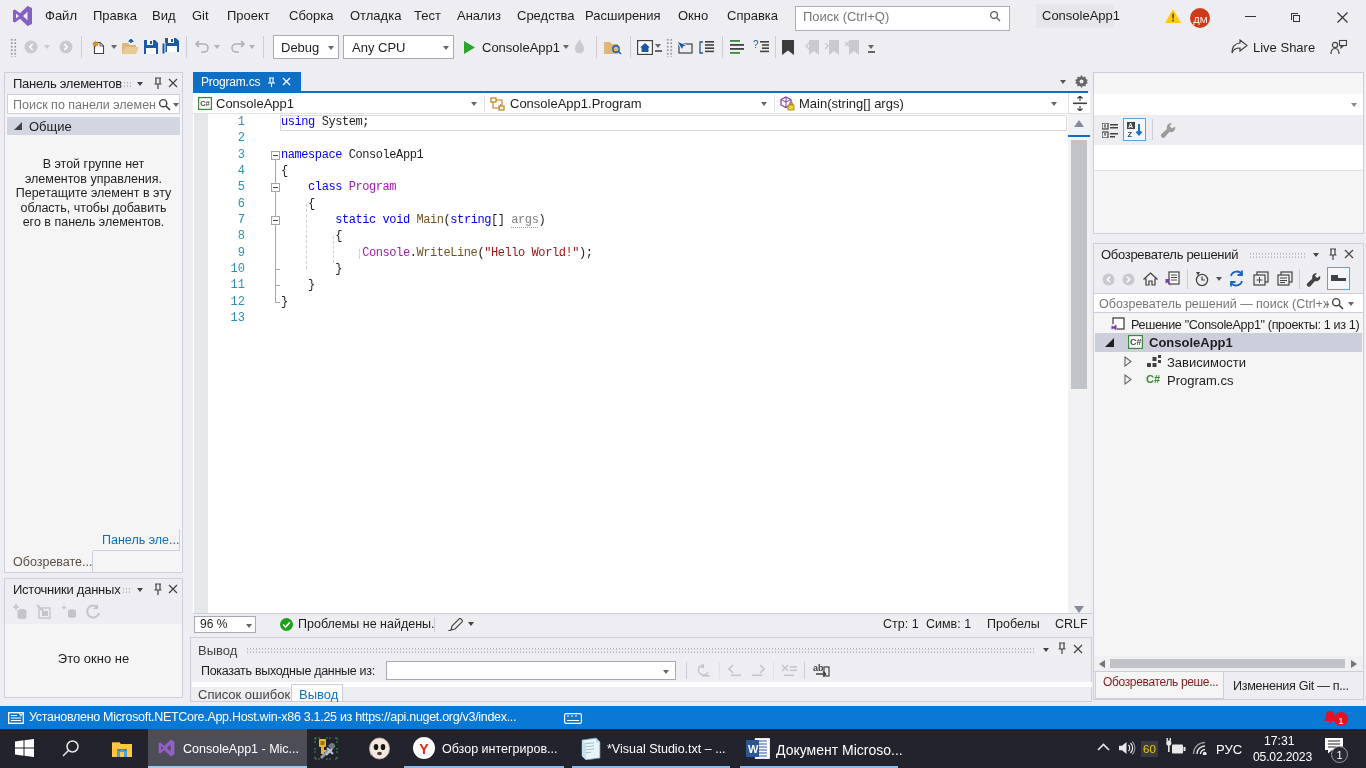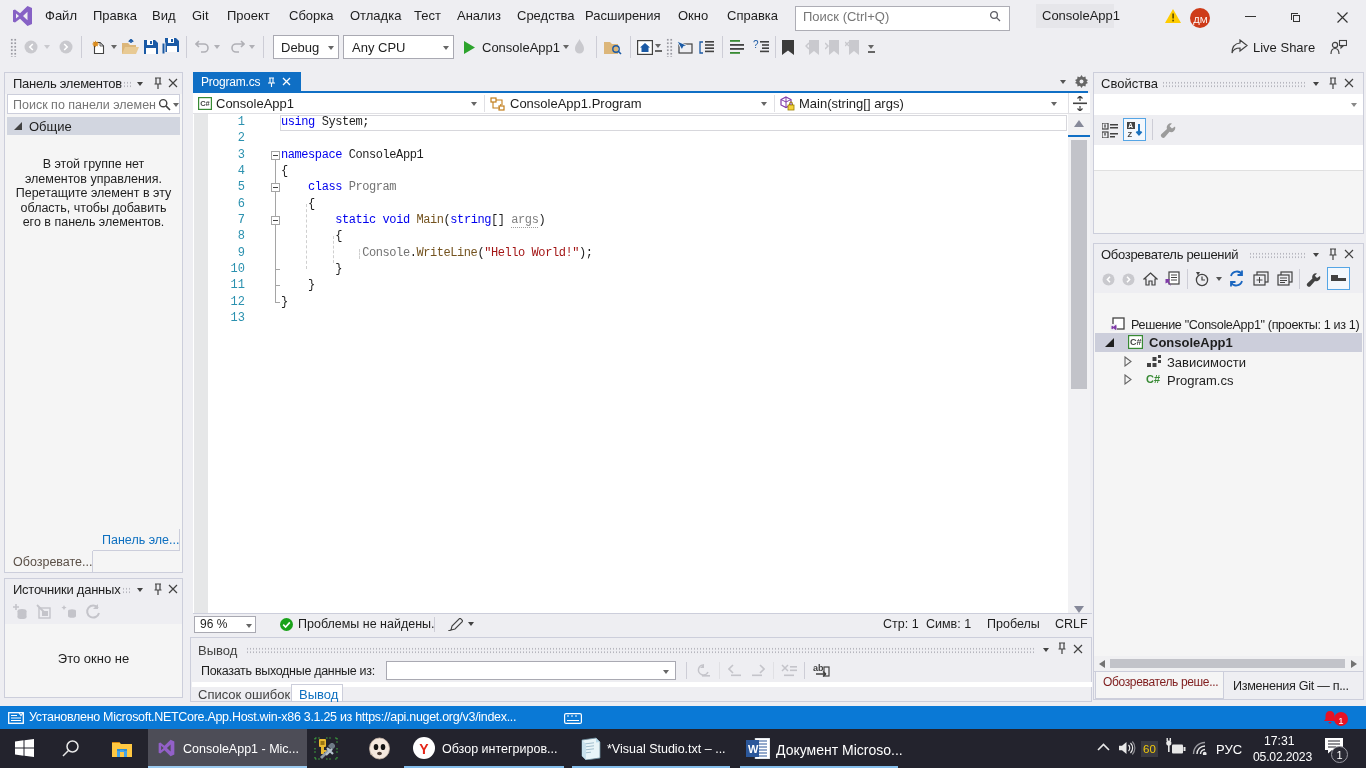--- a/index.html
+++ b/index.html
@@ -10,21 +10,21 @@
 .gray{color:#767676}
 .sep{width:1px;background:#CDCDD6}
 .vgrip{width:7px;background-image:radial-gradient(circle,#9A9AA2 .75px,transparent .95px);background-size:3.5px 3.5px}
 .hgrip{background-image:radial-gradient(circle,#B6B6BE .75px,transparent .95px);background-size:3px 3.5px;height:7px}
 .combo{background:#fff;border:1px solid #A9A9B2}
 .carr{width:0;height:0;border-left:3.5px solid transparent;border-right:3.5px solid transparent;border-top:4px solid #666}
 svg{display:block}
 .mono{font-family:"Liberation Mono",monospace;font-size:12px;letter-spacing:-0.43px;white-space:pre}
 
 .k{font-style:normal;color:#0000EE}
-.t{font-style:normal;color:#737373}
+.t{font-style:normal;color:#a21caf}
 .m{font-style:normal;color:#74531F}
 .s{font-style:normal;color:#A31515}
 .p{font-style:normal;color:#808080;border-bottom:1.5px dotted #9e9e9e}
 </style>
 </head>
 <body>
 
 <div class="ab" style="left:0;top:0;width:1366px;height:32px;background:#EEEEF2">
  <svg class="ab" style="left:11px;top:6px" width="23" height="20" viewBox="0 0 23 20">
       <path fill="#8661C5" d="M16.5 0 L9 7.2 L4 3.4 L2 4.2 L2 15.8 L4 16.6 L9 12.8 L16.5 20 L21 18 L21 2 Z M5 12.6 L5 7.4 L8 10 Z M12 10 L16.5 5.8 L16.5 14.2 Z"></path>
@@ -432,31 +432,20 @@
       <path d="M3 11 H13 M13 11 L10 8.5 M13 11 L10 13.5" stroke="#424242" stroke-width="1.3" fill="none"></path>
       <rect x="11" y="4" width="5" height="9" fill="none" stroke="#424242" stroke-width="1.2"></rect>
     </svg>
  <div class="ab" style="left:1px;top:44px;width:900px;height:5px;background:#fff"></div>
 </div>
 <span class="ab f13" style="left:198px;top:687px;color:#424242">Список ошибок</span>
 <div class="ab" style="left:291px;top:684px;width:52px;height:18px;background:#fff;border:1px solid #CCCEDB"></div>
 <span class="ab f13" style="left:299px;top:687px;color:#0E70C0">Вывод</span>
 
 <div class="ab" style="left:1093px;top:72px;width:271px;height:162px;border:1px solid #CCCEDB;background:#F5F5F5">
- <div class="ab" style="left:0;top:0;width:269px;height:21px;background:#EEEEF2">
-  <span class="ab f13" style="left:7px;top:3px">Свойства</span>
-  <div class="ab hgrip" style="left:68px;top:8px;width:145px"></div>
-  <div class="ab carr" style="left:219px;top:9px;border-top-color:#424242"></div>
-  <svg class="ab" style="left:234px;top:4px" width="10" height="13" viewBox="0 0 10 13">
-        <path d="M2 1 H8 M3 1 V7 M7 1 V7 M1.5 7 H8.5 M5 7 V12" stroke="#424242" stroke-width="1.2" fill="none"></path>
-      </svg>
-  <svg class="ab" style="left:250px;top:5px" width="10" height="10" viewBox="0 0 10 10">
-        <path d="M1 1 L9 9 M9 1 L1 9" stroke="#424242" stroke-width="1.2"></path>
-      </svg>
- </div>
  <div class="ab" style="left:0;top:21px;width:269px;height:21px;background:#fff">
   <div class="ab carr" style="left:257px;top:9px;border-top-color:#888"></div>
  </div>
  <div class="ab" style="left:0;top:42px;width:269px;height:30px;background:#EEEEF2">
   <svg class="ab" style="left:8px;top:8px" width="16" height="15" viewBox="0 0 16 15">
         <rect x="0" y="0" width="6" height="6" fill="none" stroke="#424242" stroke-width="1.2"></rect>
         <path d="M2 2 h2 M2 4 h2 M3 2 v2" stroke="#424242" stroke-width="0.8"></path>
         <rect x="0" y="9" width="6" height="6" fill="none" stroke="#424242" stroke-width="1.2"></rect>
         <path d="M2 11 h2 M3 10 v3" stroke="#424242" stroke-width="0.8"></path>
         <rect x="8" y="1" width="8" height="1.5" fill="#424242"></rect>
@@ -531,20 +520,28 @@
       </svg>
   <div class="ab" style="left:205px;top:4px;width:1px;height:20px;background:#CDCDD6"></div>
   <svg class="ab" style="left:212px;top:7px" width="15" height="15" viewBox="0 0 15 15">
         <path d="M14 4 A3.9 3.9 0 0 1 9 9 L4.6 14 A1.7 1.7 0 0 1 1.4 11.2 L6.4 6.5 A3.9 3.9 0 0 1 11 1.4 L8.8 3.7 L11 6 Z" fill="#424242"></path>
       </svg>
   <div class="ab" style="left:233px;top:2px;width:23px;height:23px;background:#F4F8FD;border:1px solid #55A5E5">
     <div class="ab" style="left:3px;top:10px;width:15px;height:3px;background:#424242"></div>
     <div class="ab" style="left:3px;top:7px;width:7px;height:3px;background:#424242"></div>
   </div>
  </div>
+ <div class="ab" style="left:0;top:49px;width:269px;height:20px;background:#fff;border-top:1px solid #CCCEDB;border-bottom:1px solid #CCCEDB">
+  <span class="ab f12 gray" style="left:5px;top:3px;white-space:nowrap;overflow:hidden;width:230px">Обозреватель решений — поиск (Ctrl+ж</span>
+  <svg class="ab" style="left:237px;top:3px" width="13" height="13" viewBox="0 0 13 13">
+        <circle cx="5.2" cy="5.2" r="3.6" fill="none" stroke="#424242" stroke-width="1.4"></circle>
+        <line x1="7.9" y1="7.9" x2="12" y2="12" stroke="#424242" stroke-width="1.6"></line>
+      </svg>
+  <div class="ab carr" style="left:254px;top:8px"></div>
+ </div>
 
  <svg class="ab" style="left:16px;top:73px" width="15" height="14" viewBox="0 0 15 14">
       <rect x="3" y="1" width="11" height="11" fill="#fff" stroke="#424242" stroke-width="1.3"></rect>
       <rect x="0" y="7" width="7" height="7" fill="#EEEEF2"></rect>
       <path d="M5.5 8 L3.5 9.8 L2.2 8.8 L1.5 9 L1.5 12 L2.2 12.2 L3.5 11.2 L5.5 13 L6.5 12.5 L6.5 8.5 Z" fill="#803BA8"></path>
     </svg>
  <span class="ab" style="left:37px;top:74px;white-space:nowrap;font-size:12.6px;letter-spacing:-0.35px">Решение "ConsoleApp1" (проекты: 1 из 1)</span>
  <div class="ab" style="left:1px;top:89px;width:267px;height:19px;background:#CCCEDB">
   <svg class="ab" style="left:10px;top:5px" width="9" height="9" viewBox="0 0 9 9">
         <path d="M9 0 V9 H0 Z" fill="#1E1E1E"></path>

